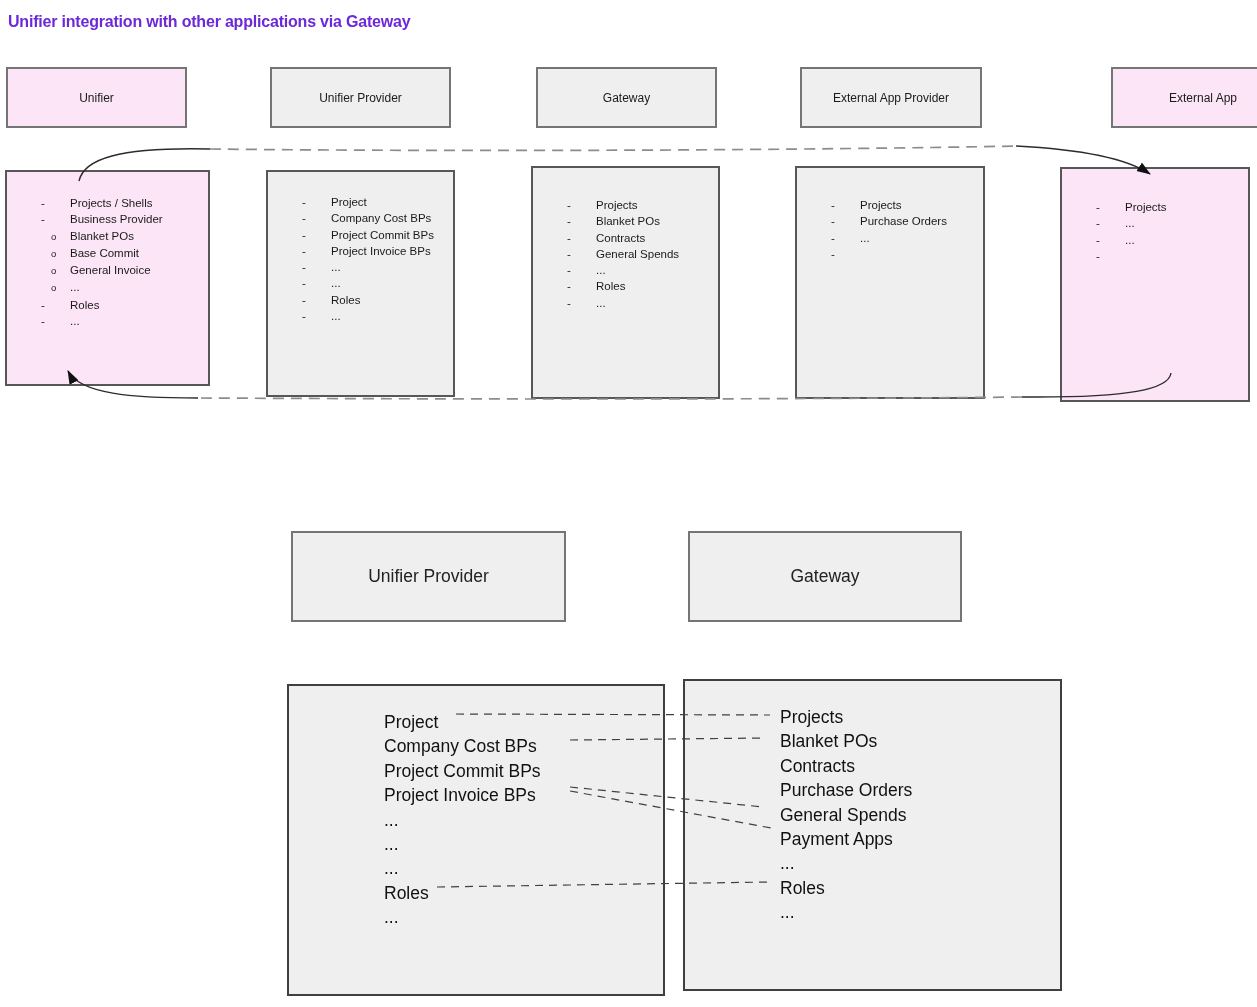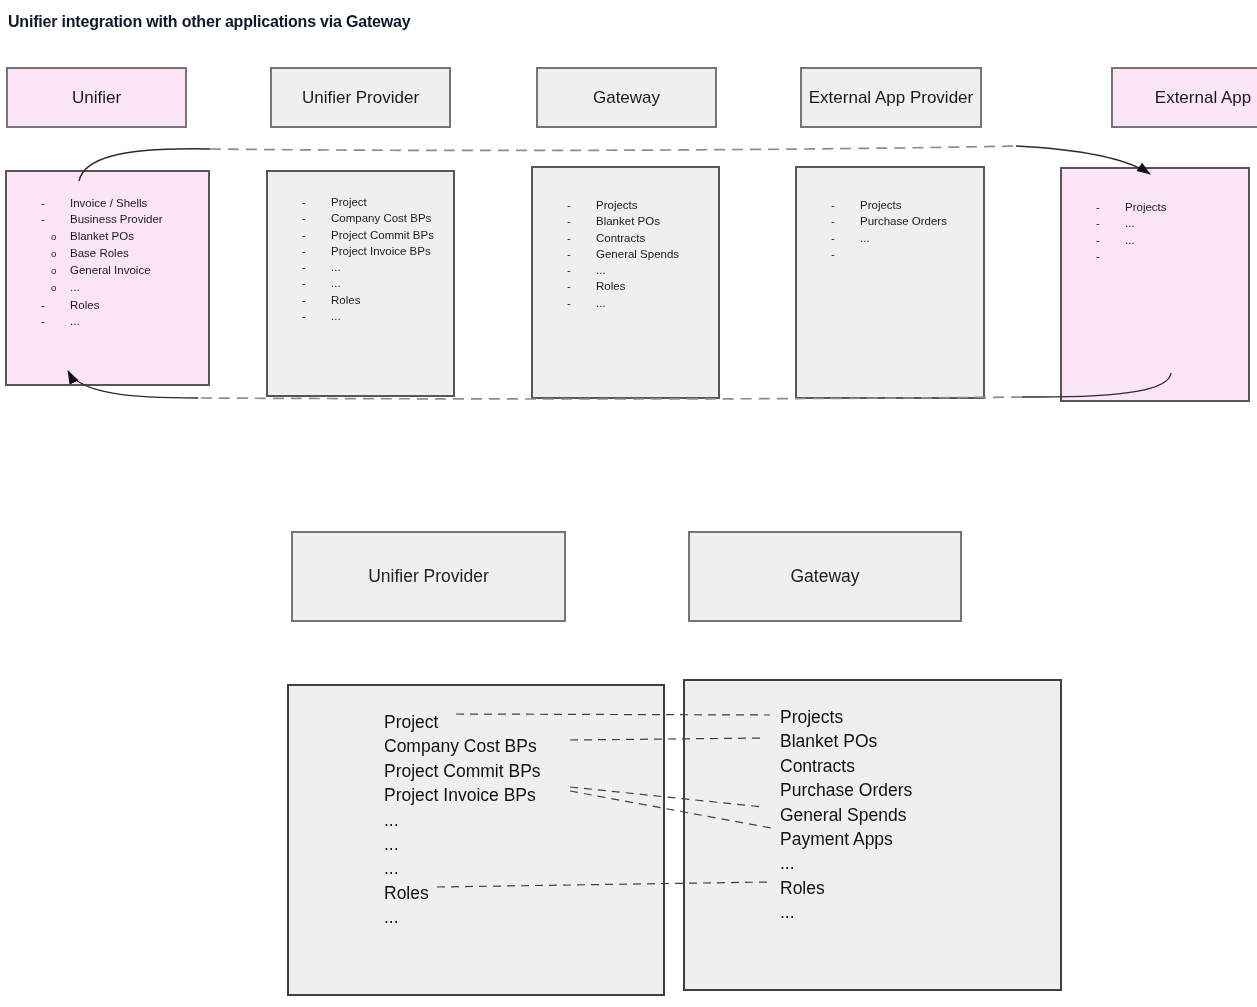--- a/index.html
+++ b/index.html
@@ -1,30 +1,30 @@
 <!DOCTYPE html>
 <html><head>
 <meta charset="utf-8">
 <style>
   html,body{margin:0;padding:0;background:#fff;}
   .canvas{
     position:relative;width:1257px;height:1007px;background:#ffffff;overflow:hidden;
     font-family:"Liberation Sans", sans-serif;color:#1a1a1a;
   }
   .title{
-    position:absolute;font-weight:bold;font-size:16px;letter-spacing:-0.2px;color:#0f172a;
+    position:absolute;font-weight:bold;font-size:16px;letter-spacing:-0.2px;color:#6d28d9;
     white-space:nowrap;
   }
   #title1{left:8px;top:13px;}
   #title2{left:225px;top:483px;width:778px;text-align:center;}
 
   
   .hbox{
     position:absolute;height:57px;background:#f0efef;border:2px solid #757575;
-    display:flex;align-items:center;justify-content:center;font-size:17px;
+    display:flex;align-items:center;justify-content:center;font-size:12px;
   }
   .pink{background:#fbe5f6 !important;}
   #h1{left:6px;top:67px;width:177px;}
   #h2{left:270px;top:67px;width:177px;}
   #h3{left:536px;top:67px;width:177px;}
   #h4{left:800px;top:67px;width:178px;}
   #h5{left:1111px;top:67px;width:180px;}
 
   
   .lbox{
@@ -78,33 +78,33 @@
   <div class="hbox" id="h4">
     <span>External App Provider</span>
   </div>
   <div class="hbox pink" id="h5">
     <span>External App</span>
   </div>
 
   <div class="lbox pink" id="b1">
       <div class="row">
         <span class="bullet">-</span>
-        <span>Invoice / Shells</span>
+        <span>Projects / Shells</span>
       </div>
       <div class="row">
         <span class="bullet">-</span>
         <span>Business Provider</span>
       </div>
       <div class="row">
         <span class="bullet circ">o</span>
         <span>Blanket POs</span>
       </div>
       <div class="row">
         <span class="bullet circ">o</span>
-        <span>Base Roles</span>
+        <span>Base Commit</span>
       </div>
       <div class="row">
         <span class="bullet circ">o</span>
         <span>General Invoice</span>
       </div>
       <div class="row">
         <span class="bullet circ">o</span>
         <span>...</span>
       </div>
       <div class="row">

